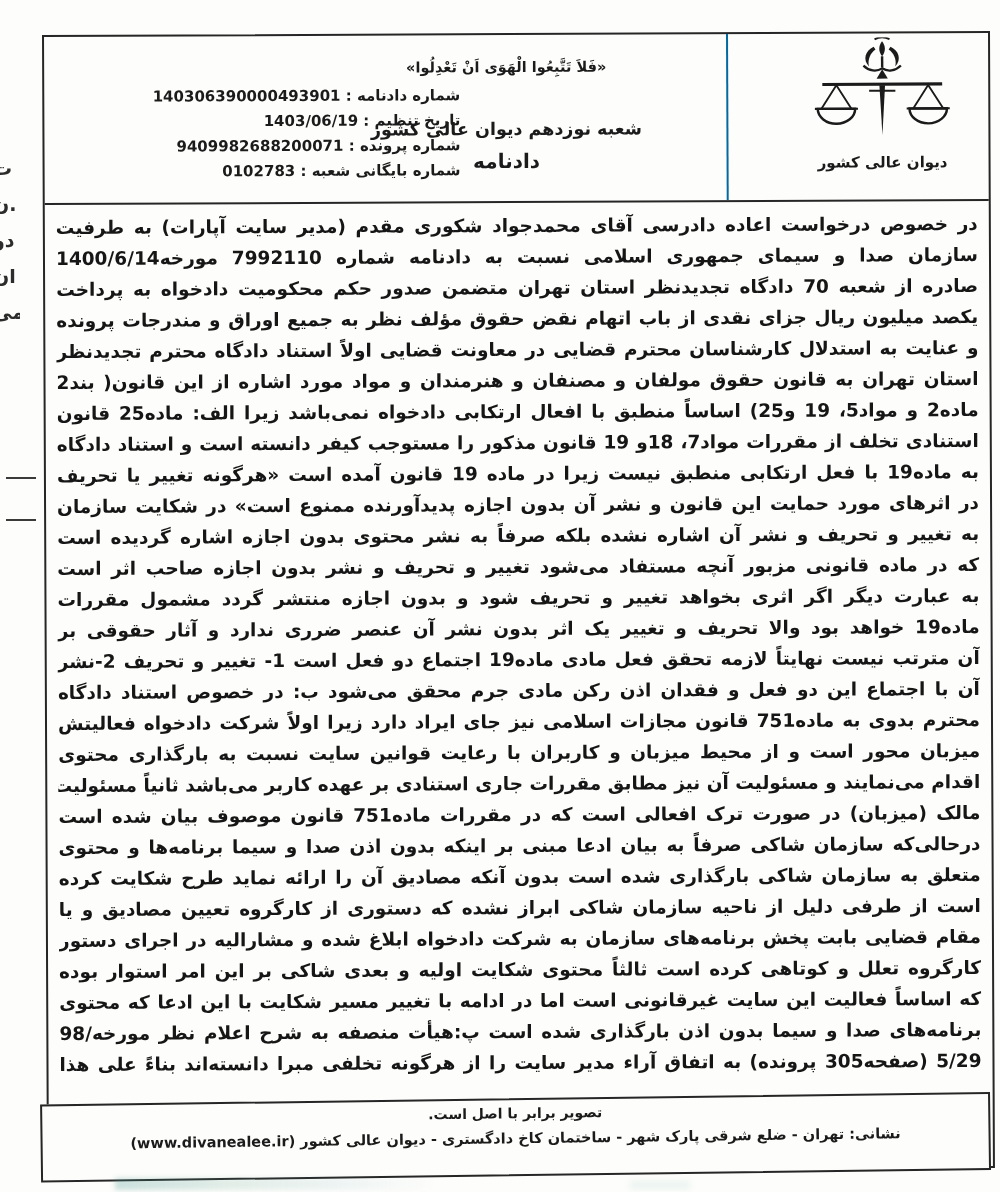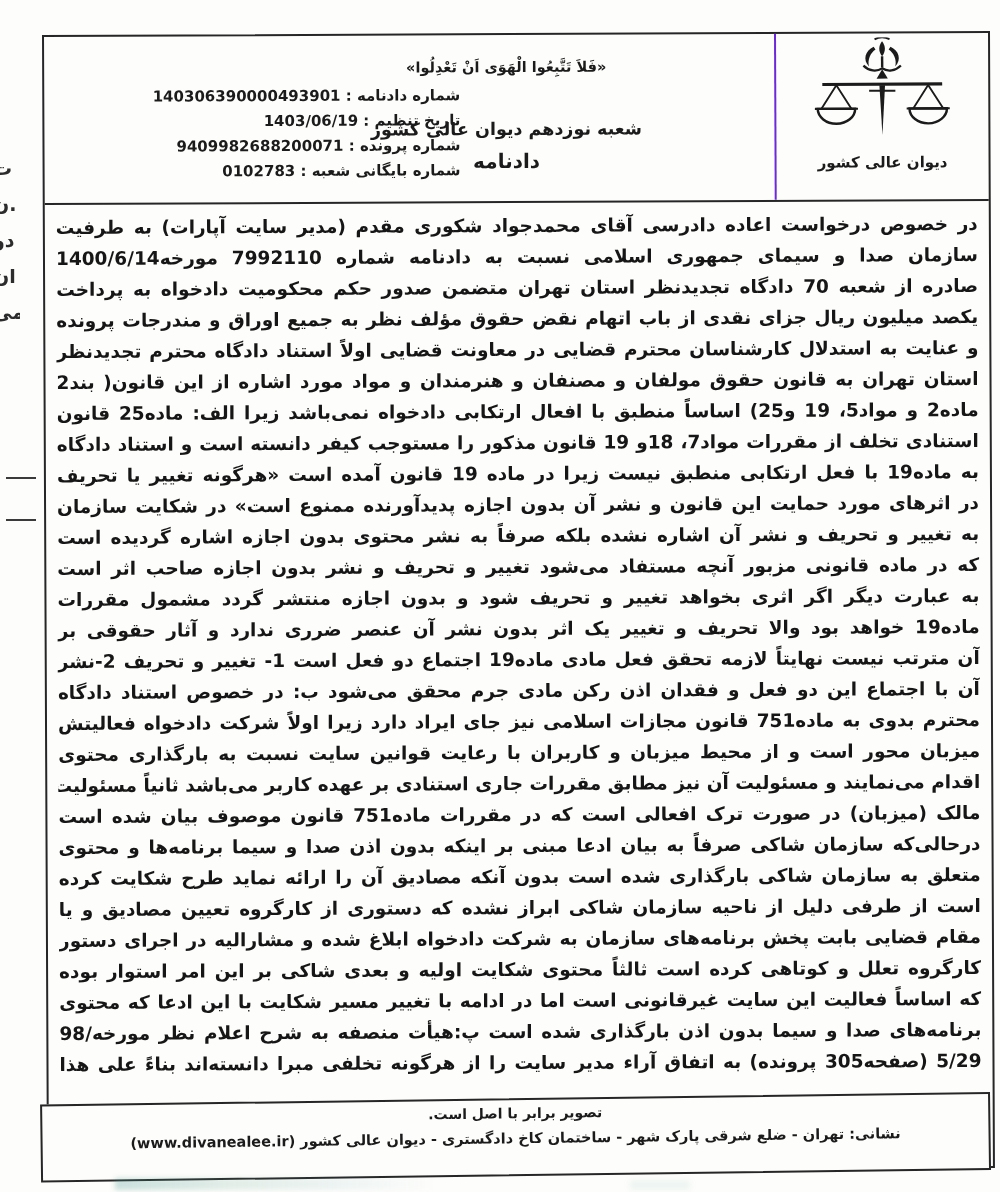--- a/index.html
+++ b/index.html
@@ -24,22 +24,22 @@
   .frame{
     position:absolute;left:42px;top:33px;width:944px;height:1133px;
     border:2px solid #262626;background:#fdfdfb;
     transform:rotate(-0.25deg);transform-origin:50% 0;
   }
 
   
   .header{position:relative;height:166px;border-bottom:2px solid #262626;}
   .emblem-box{
     position:absolute;top:0;right:0;width:212px;height:166px;
-    border-left:2px solid #6d28d9;
-    display:flex;flex-direction:column;align-items:center;justify-content:flex-start;
+    border-left:2px solid #0369a1;
+    display:flex;flex-direction:column;align-items:center;justify-content:flex-start;padding-left:48px;
   }
   .emblem-box svg{display:block;margin-top:4px;}
   .emblem-caption{font-size:15px;font-weight:700;margin-top:-2px;}
 
   .verse{
     position:absolute;top:24px;right:262px;width:440px;text-align:center;
     font-size:14.5px;font-weight:700;letter-spacing:0.5px;
   }
   .branch{
     position:absolute;top:84px;right:262px;width:440px;text-align:center;

